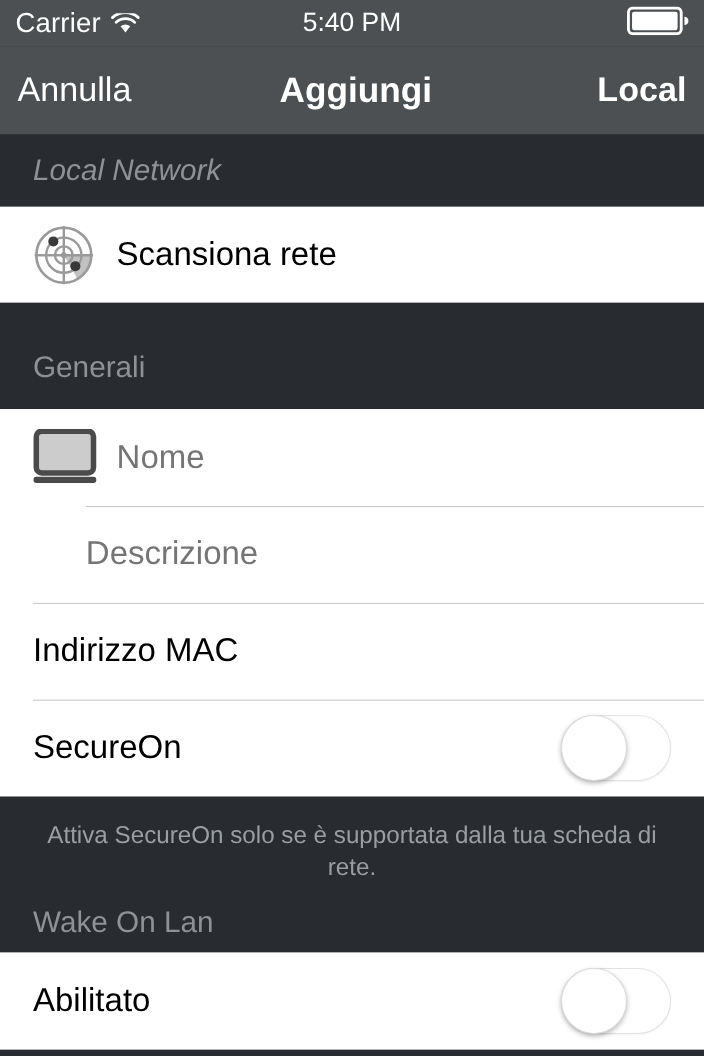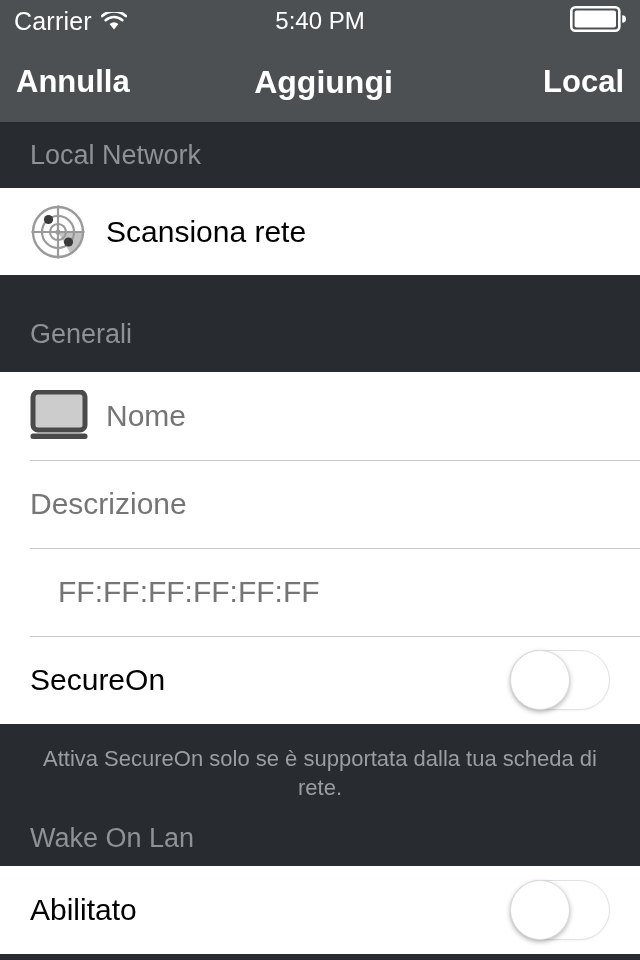--- a/index.html
+++ b/index.html
@@ -24,21 +24,21 @@
   }
   .wifi{ display:block; }
   .sb-right{ margin-left:auto; padding-right:14px; display:flex; align-items:center; }
 
   
   .navbar{
     height:80px; background:#4c5053; color:#fff;
     display:flex; align-items:center; position:relative; padding:0 16px;
   }
   .nav-btn{ font-size:31px; color:#fff; background:none; border:none;
-            font-family:inherit; cursor:pointer; white-space:nowrap;font-weight:bold; }
+            font-family:inherit; cursor:pointer; white-space:nowrap; }
   .nav-btn.bold{ font-weight:bold; }
   .nav-title{
     position:absolute; left:0; right:0; text-align:center;
     font-size:32px; font-weight:bold; color:#fff; pointer-events:none;padding-left:7px;
   }
   .nav-right{ margin-left:auto; }
 
   
   .sec-header{
     background:#282c30; color:#8e9296;
@@ -110,21 +110,21 @@
       </span>
     </div>
   </div>
 
   <div class="navbar">
     <button class="nav-btn">Annulla</button>
     <div class="nav-title">Aggiungi</div>
     <button class="nav-btn bold nav-right">Local</button>
   </div>
 
-  <div class="sec-header" style="height:66px;">Local Network</div>
+  <div class="sec-header" style="height:66px;font-style:italic;">Local Network</div>
 
   <div class="white-block">
     <div class="row" style="height:87px;">
       <span class="icon-slot">
         <svg class="radar" width="56" height="56" viewBox="0 0 56 56">
           <path d="M28 28 L53 28 A25 25 0 0 1 40.5 49.65 Z" fill="#8f8f8f" opacity="0.55"></path>
           <circle cx="28" cy="28" r="25" fill="none" stroke="#9a9a9a" stroke-width="2.4"></circle>
           <circle cx="28" cy="28" r="16" fill="none" stroke="#9a9a9a" stroke-width="2.2"></circle>
           <circle cx="28" cy="28" r="8" fill="none" stroke="#9a9a9a" stroke-width="2.2"></circle>
           <circle cx="28" cy="28" r="2.6" fill="#9a9a9a"></circle>
@@ -144,28 +144,28 @@
     <div class="row" style="height:88px;">
       <span class="icon-slot">
         <svg class="laptop" width="60" height="52" viewBox="0 0 60 52">
           <rect x="3" y="2" width="52" height="38" rx="5" ry="5" fill="#cccccc" stroke="#4a4a4a" stroke-width="5"></rect>
           <rect x="0.5" y="43.5" width="57" height="5.5" rx="2.5" ry="2.5" fill="#4a4a4a"></rect>
         </svg>
       </span>
       <input class="row-placeholder" style="border: none; outline: none; background: transparent; width: 100%; font-family: inherit; font-size: 30px; color: rgb(0, 0, 0);" placeholder="Nome">
     </div>
 
-    <div class="row" style="height:88px;">
+    <div class="row" style="height:88px;margin-left:48px;">
       <span class="sep"></span>
       <input class="row-placeholder" style="border: none; outline: none; background: transparent; width: 100%; font-family: inherit; font-size: 30px; color: rgb(0, 0, 0);" placeholder="Descrizione">
     </div>
 
     <div class="row" style="height:88px;">
       <span class="sep"></span>
-      <input class="row-value-ph" style="border: none; outline: none; background: transparent; flex: 1 1 0%; margin-left: 28px; font-family: inherit; font-size: 30px; color: rgb(0, 0, 0);" placeholder="FF:FF:FF:FF:FF:FF">
+      <span class="row-label">Indirizzo MAC</span>
     </div>
 
     <div class="row" style="height:88px;">
       <span class="sep"></span>
       <span class="row-label">SecureOn</span>
       <span class="toggle">
         <span class="knob"></span>
       </span>
     </div>
   </div>

